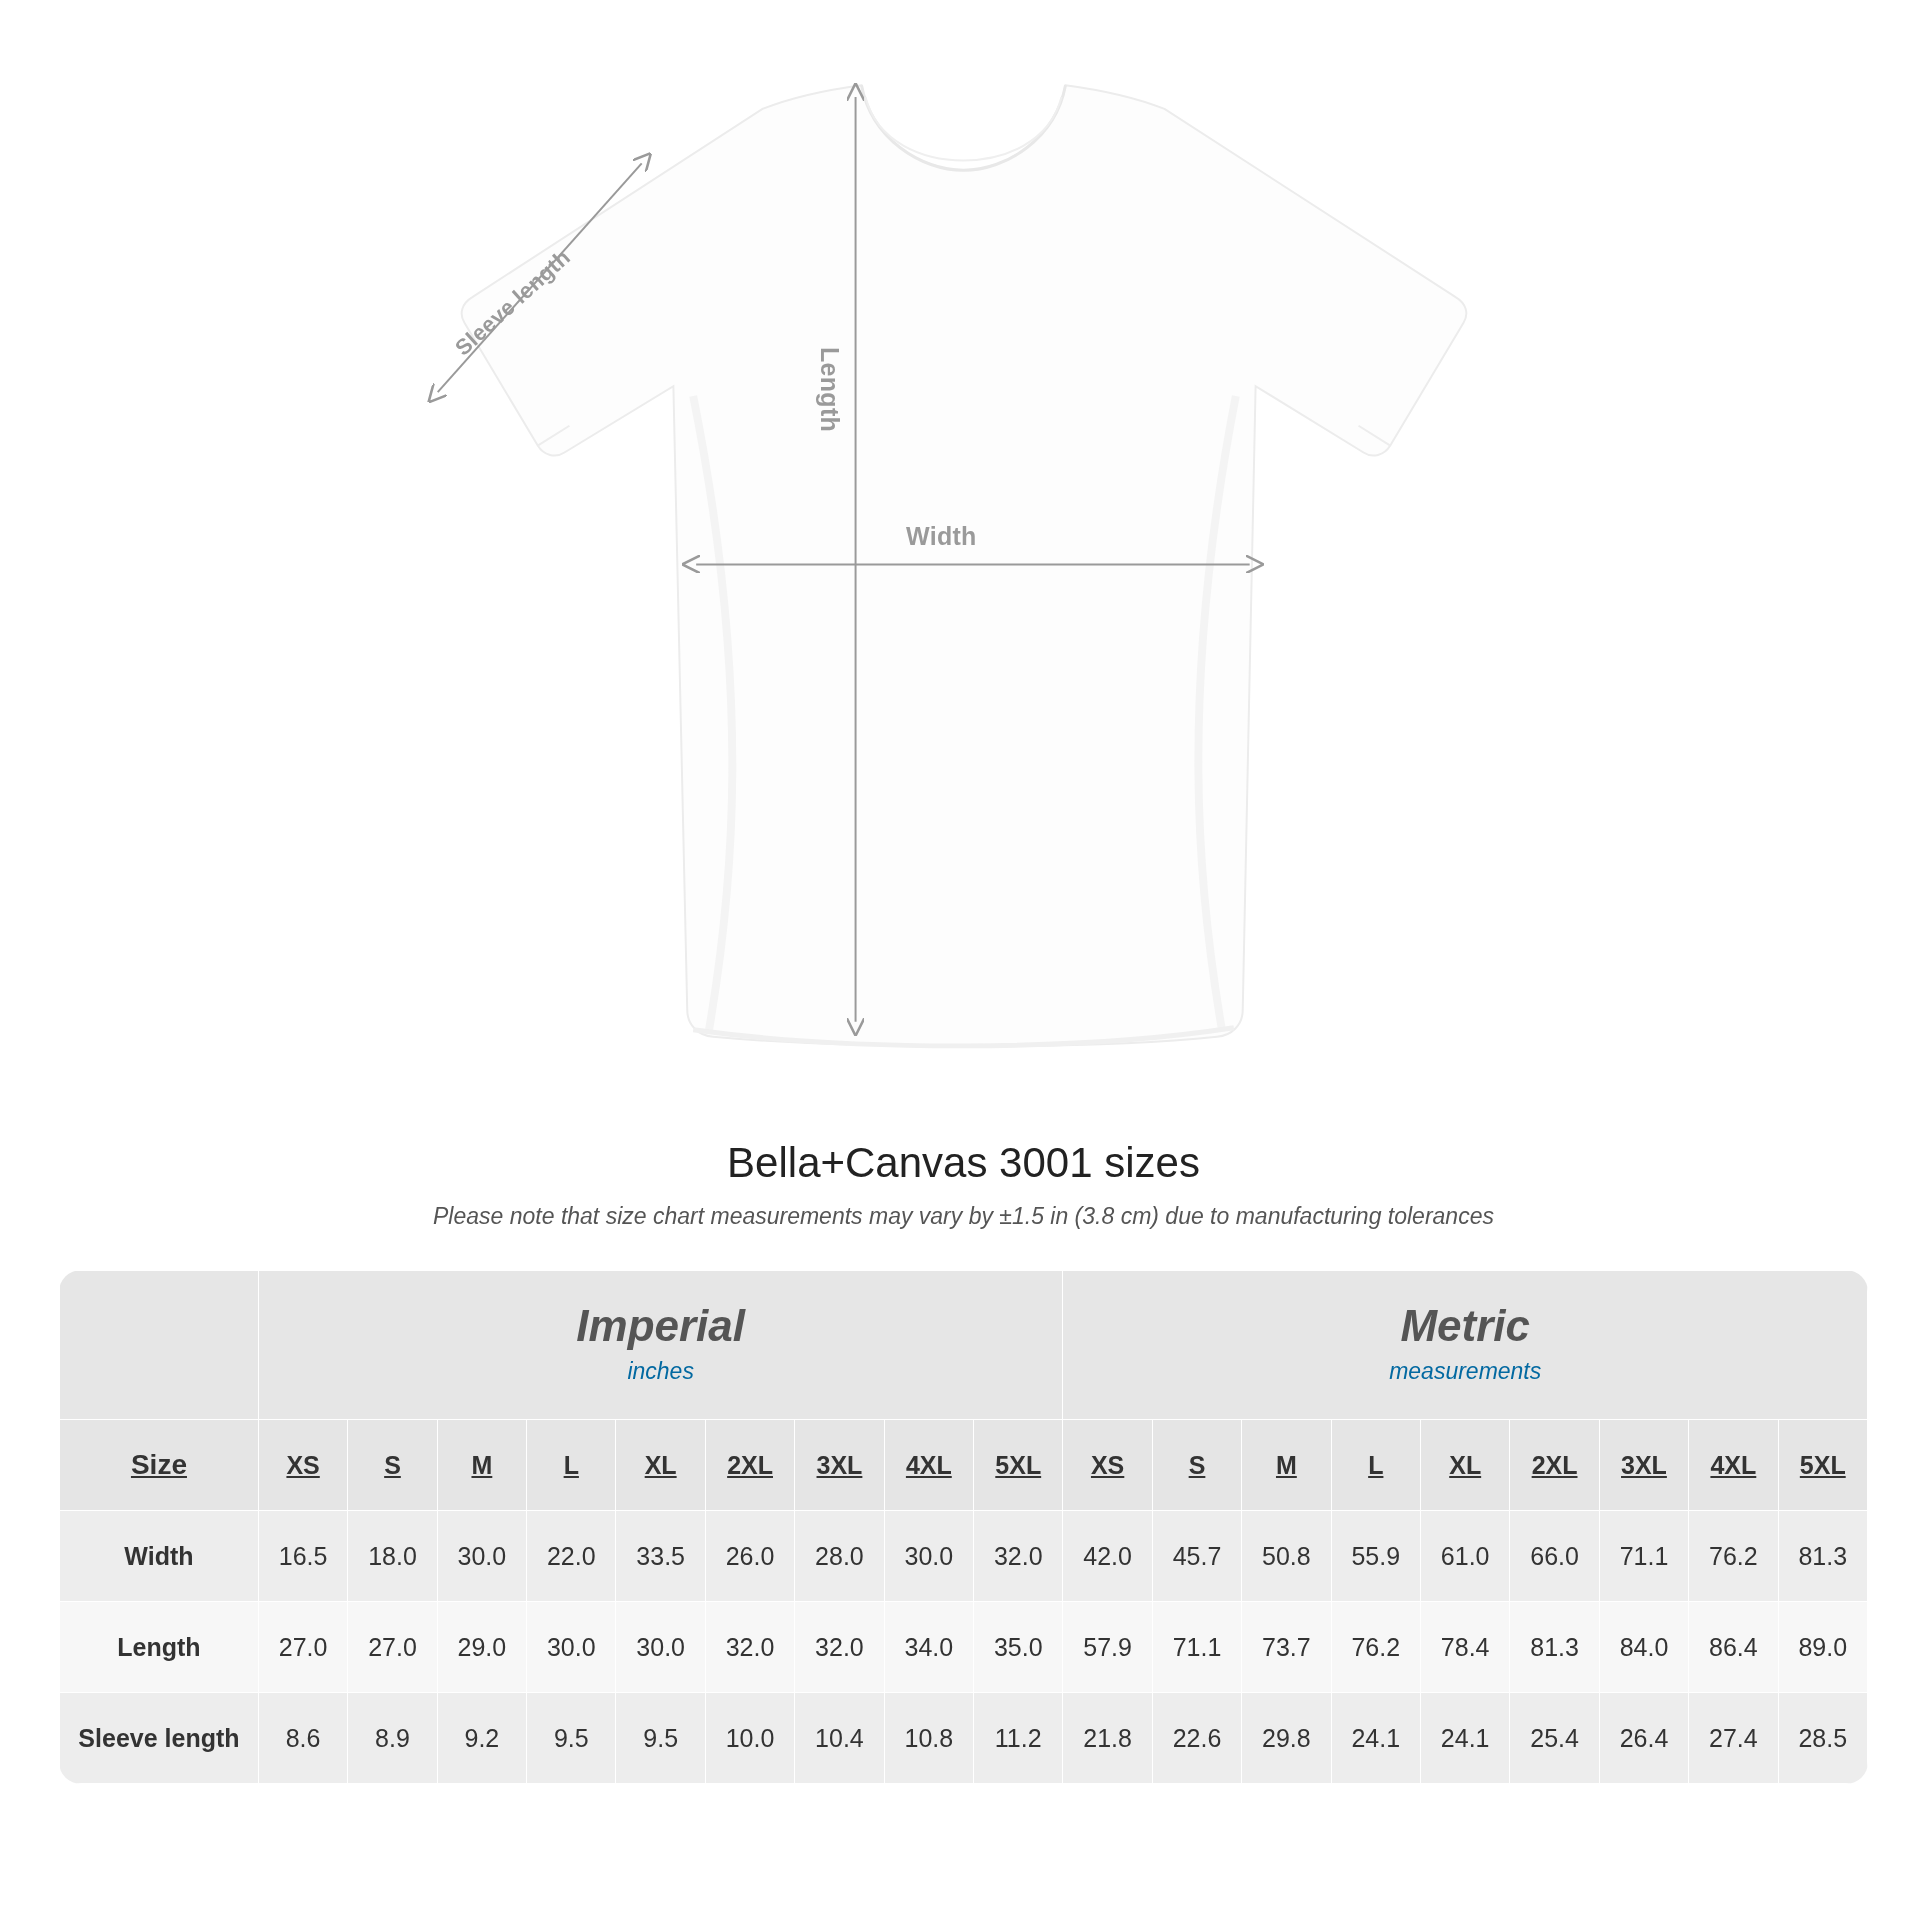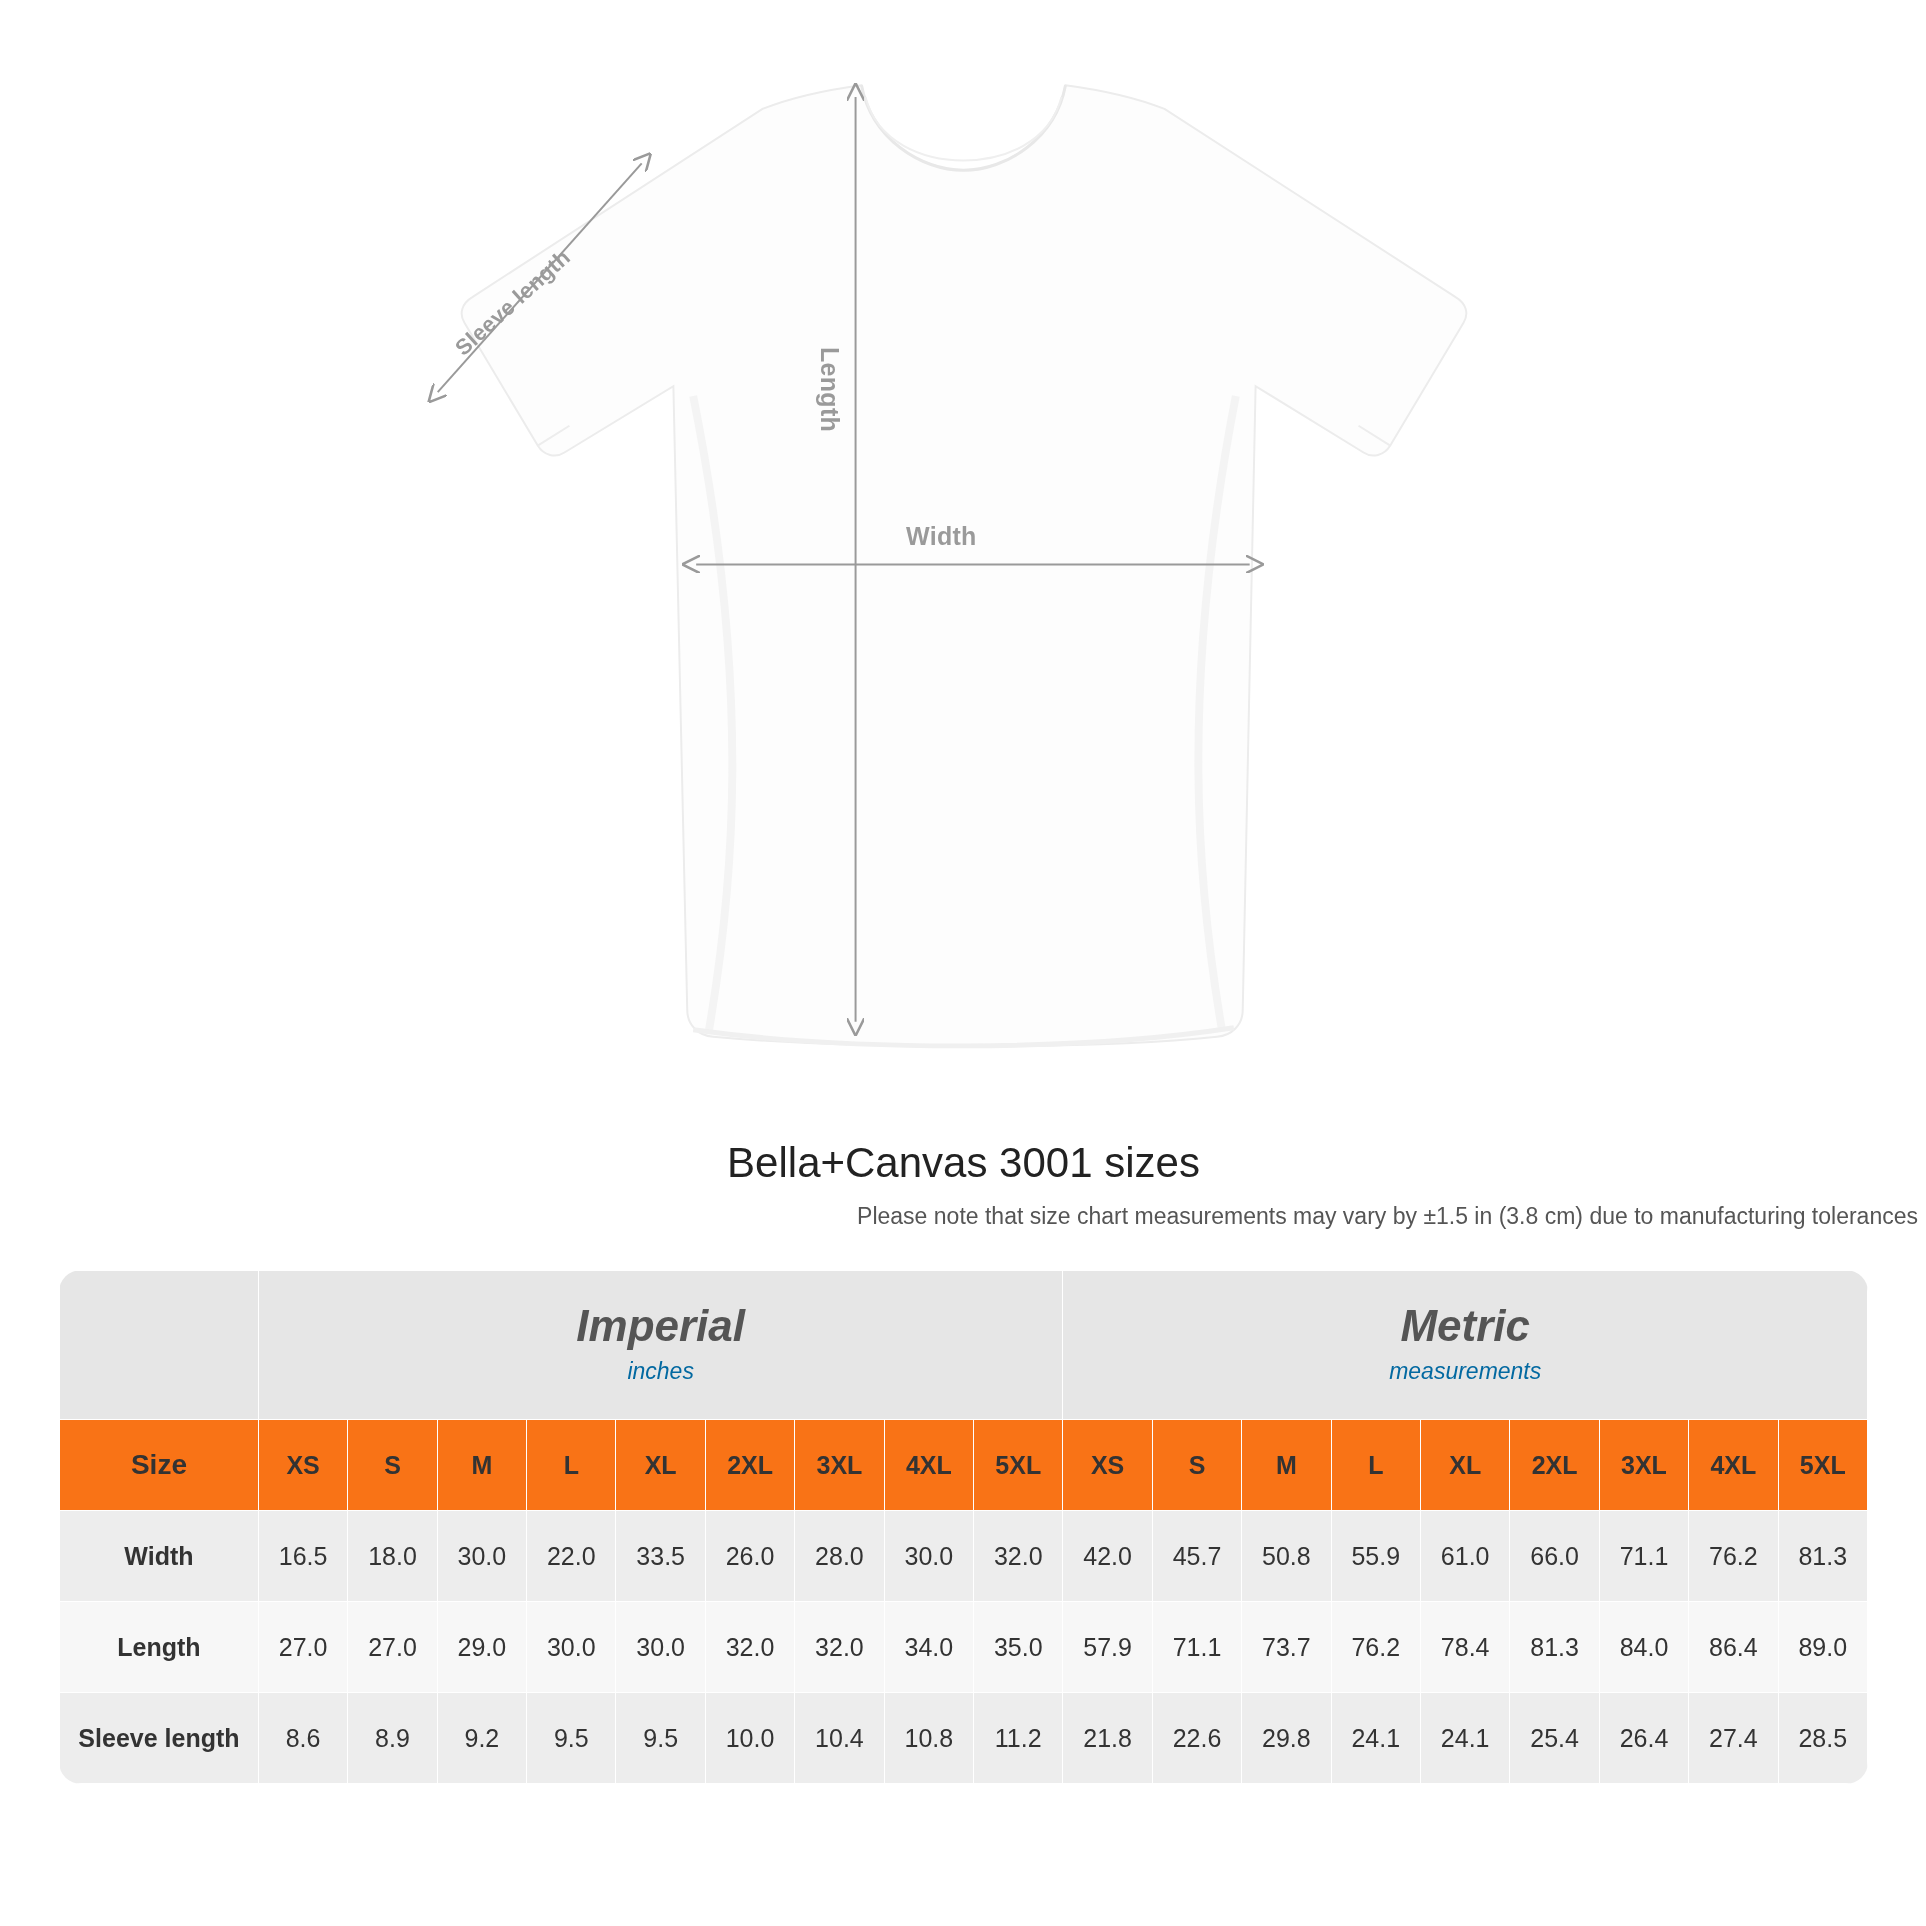--- a/index.html
+++ b/index.html
@@ -62,23 +62,23 @@
     margin-top: 30px;
   }
   .chart-title {
     font-size: 42px;
     font-weight: normal;
     color: #222222;
     margin: 0 0 16px 0;
   }
   .chart-note {
     font-size: 23px;
+    font-style: italic;
     color: #555555;
-    margin: 9px;
-    text-align: right;
+    margin: 0;
   }
 
   
   .table-wrap {
     margin: 40px 59px 0 59px;
     border-radius: 22px;
     overflow: hidden;
     background: #ffffff;
   }
   table.size-table {
@@ -104,25 +104,26 @@
     color: #555555;
     line-height: 1.2;
   }
   .unit-sub {
     font-size: 23px;
     font-style: italic;
     color: #0369a1;
     line-height: 1.6;
   }
   .head-row td {
-    background: #f97316;
+    background: #e5e5e5;
     height: 91px;
     font-weight: bold;
     color: #444444;
     font-size: 27px;
+    text-decoration: underline;
   }
   .head-row td.rowlabel {
     font-size: 28px;
   }
   .body-row td {
     height: 91px;
     font-size: 26px;
   }
   .body-row.shade td { background: #ededed; }
   .body-row.plain td { background: #f7f7f7; }

